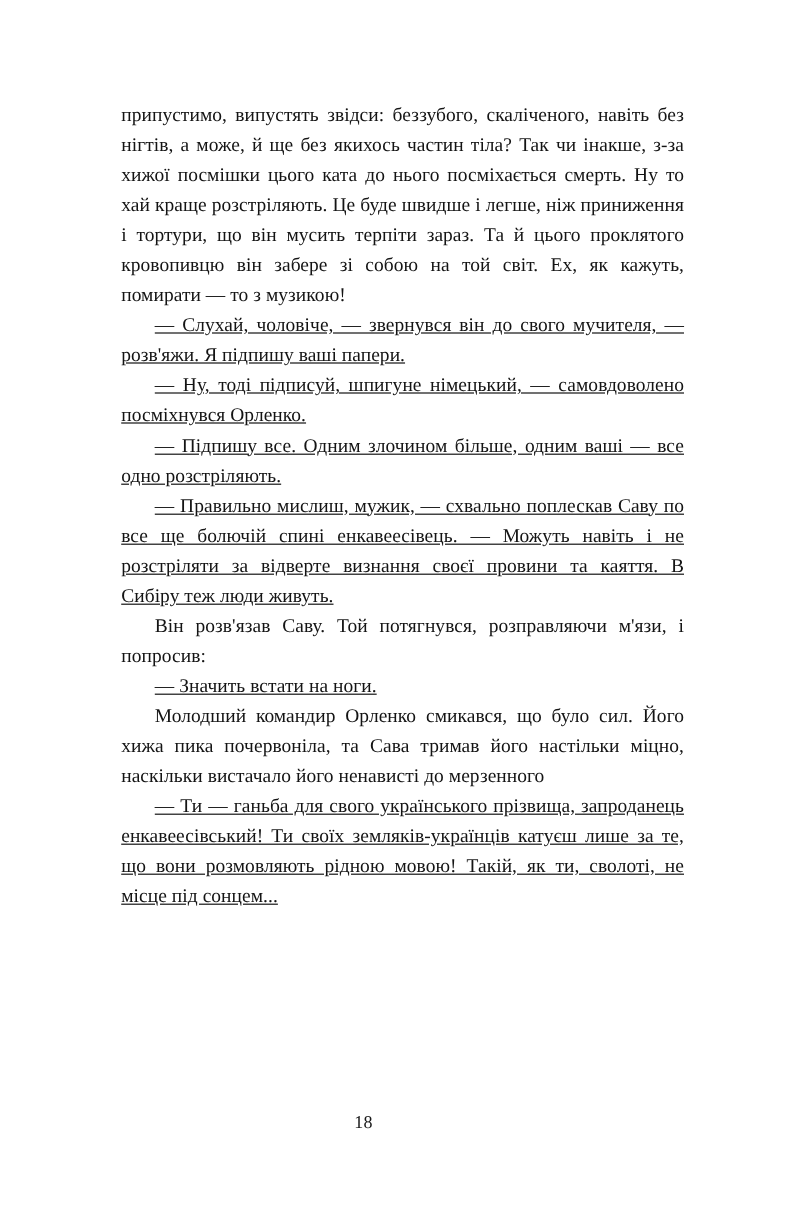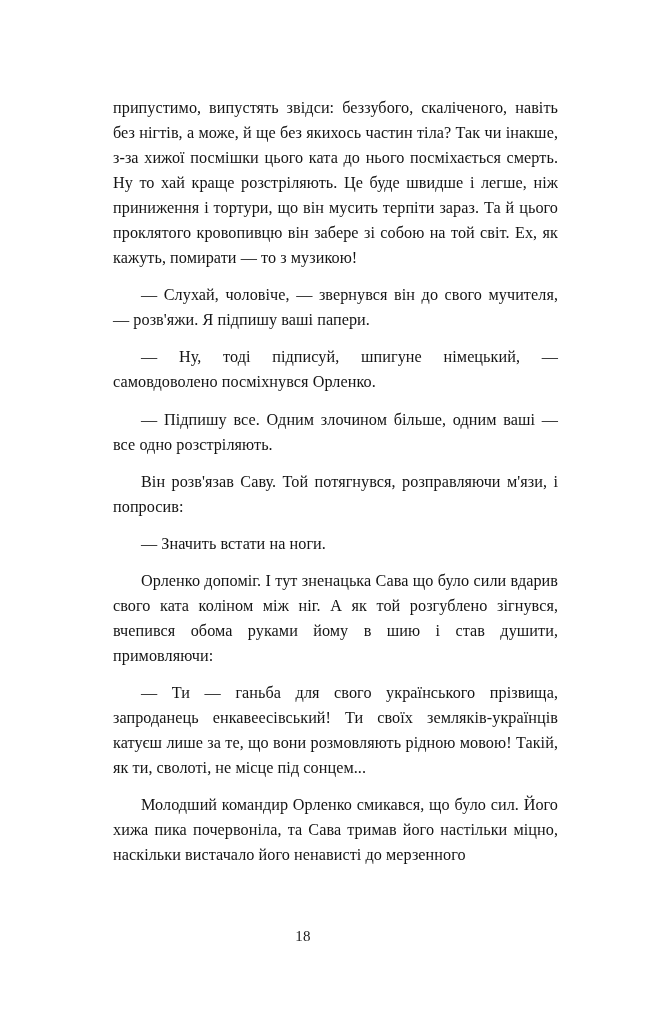--- a/index.html
+++ b/index.html
@@ -27,34 +27,35 @@
     font-size: 16.2px;
     line-height: 25.05px;
     color: #141414;
     text-align: justify;
     text-justify: inter-word;
     -webkit-font-smoothing: antialiased;
     letter-spacing: 0.06px;
   }
 
   .para {
-    margin: 12px;
+    margin: 0;
     text-indent: 28px;
     text-align: justify;
     hyphens: manual;
   }
 
   
   .para.cont {
     text-indent: 0;
   }
 
   
   .para.dialogue {
     text-indent: 28px;
+    text-decoration: underline;
   }
 
   .folio {
     position: absolute;
     left: 0;
     top: 928px;
     width: 606px;
     text-align: center;
     font-family: "Liberation Serif", "DejaVu Serif", serif;
     font-size: 15px;
@@ -65,22 +66,22 @@
 </head>
 <body>
 
 <div class="page">
 
   <div class="text-block">
     <p class="para cont">припустимо, випустять звідси: беззубого, скаліченого, навіть без нігтів, а може, й ще без якихось частин тіла? Так чи інакше, з-за хижої посмішки цього ката до нього посміхається смерть. Ну то хай краще розстріляють. Це буде швидше і легше, ніж приниження і тортури, що він мусить терпіти зараз. Та й цього проклятого кровопивцю він забере зі собою на той світ. Ех, як кажуть, помирати — то з музикою!</p>
     <p class="para dialogue">— Слухай, чоловіче, — звернувся він до свого мучителя, — розв'яжи. Я підпишу ваші папери.</p>
     <p class="para dialogue">— Ну, тоді підписуй, шпигуне німецький, — самовдоволено посміхнувся Орленко.</p>
     <p class="para dialogue">— Підпишу все. Одним злочином більше, одним ваші — все одно розстріляють.</p>
+    <p class="para dialogue">— Правильно мислиш, мужик, — схвально поплескав Саву по все ще болючій спині енкавеесівець. — Можуть навіть і не розстріляти за відверте визнання своєї провини та каяття. В Сибіру теж люди живуть.</p>
     <p class="para">Він розв'язав Саву. Той потягнувся, розправляючи м'язи, і попросив:</p>
     <p class="para dialogue">— Значить встати на ноги.</p>
-    <p class="para">Орленко допоміг. І тут зненацька Сава що було сили вдарив свого ката коліном між ніг. А як той розгублено зігнувся, вчепився обома руками йому в шию і став душити, примовляючи:</p>
+    <p class="para">Молодший командир Орленко смикався, що було сил. Його хижа пика почервоніла, та Сава тримав його настільки міцно, наскільки вистачало його ненависті до мерзенного</p>
     <p class="para dialogue">— Ти — ганьба для свого українського прізвища, запроданець енкавеесівський! Ти своїх земляків-українців катуєш лише за те, що вони розмовляють рідною мовою! Такій, як ти, сволоті, не місце під сонцем...</p>
-    <p class="para">Молодший командир Орленко смикався, що було сил. Його хижа пика почервоніла, та Сава тримав його настільки міцно, наскільки вистачало його ненависті до мерзенного</p>
   </div>
 
   <div class="folio">18</div>
 
 </div>
 
 </body></html>

